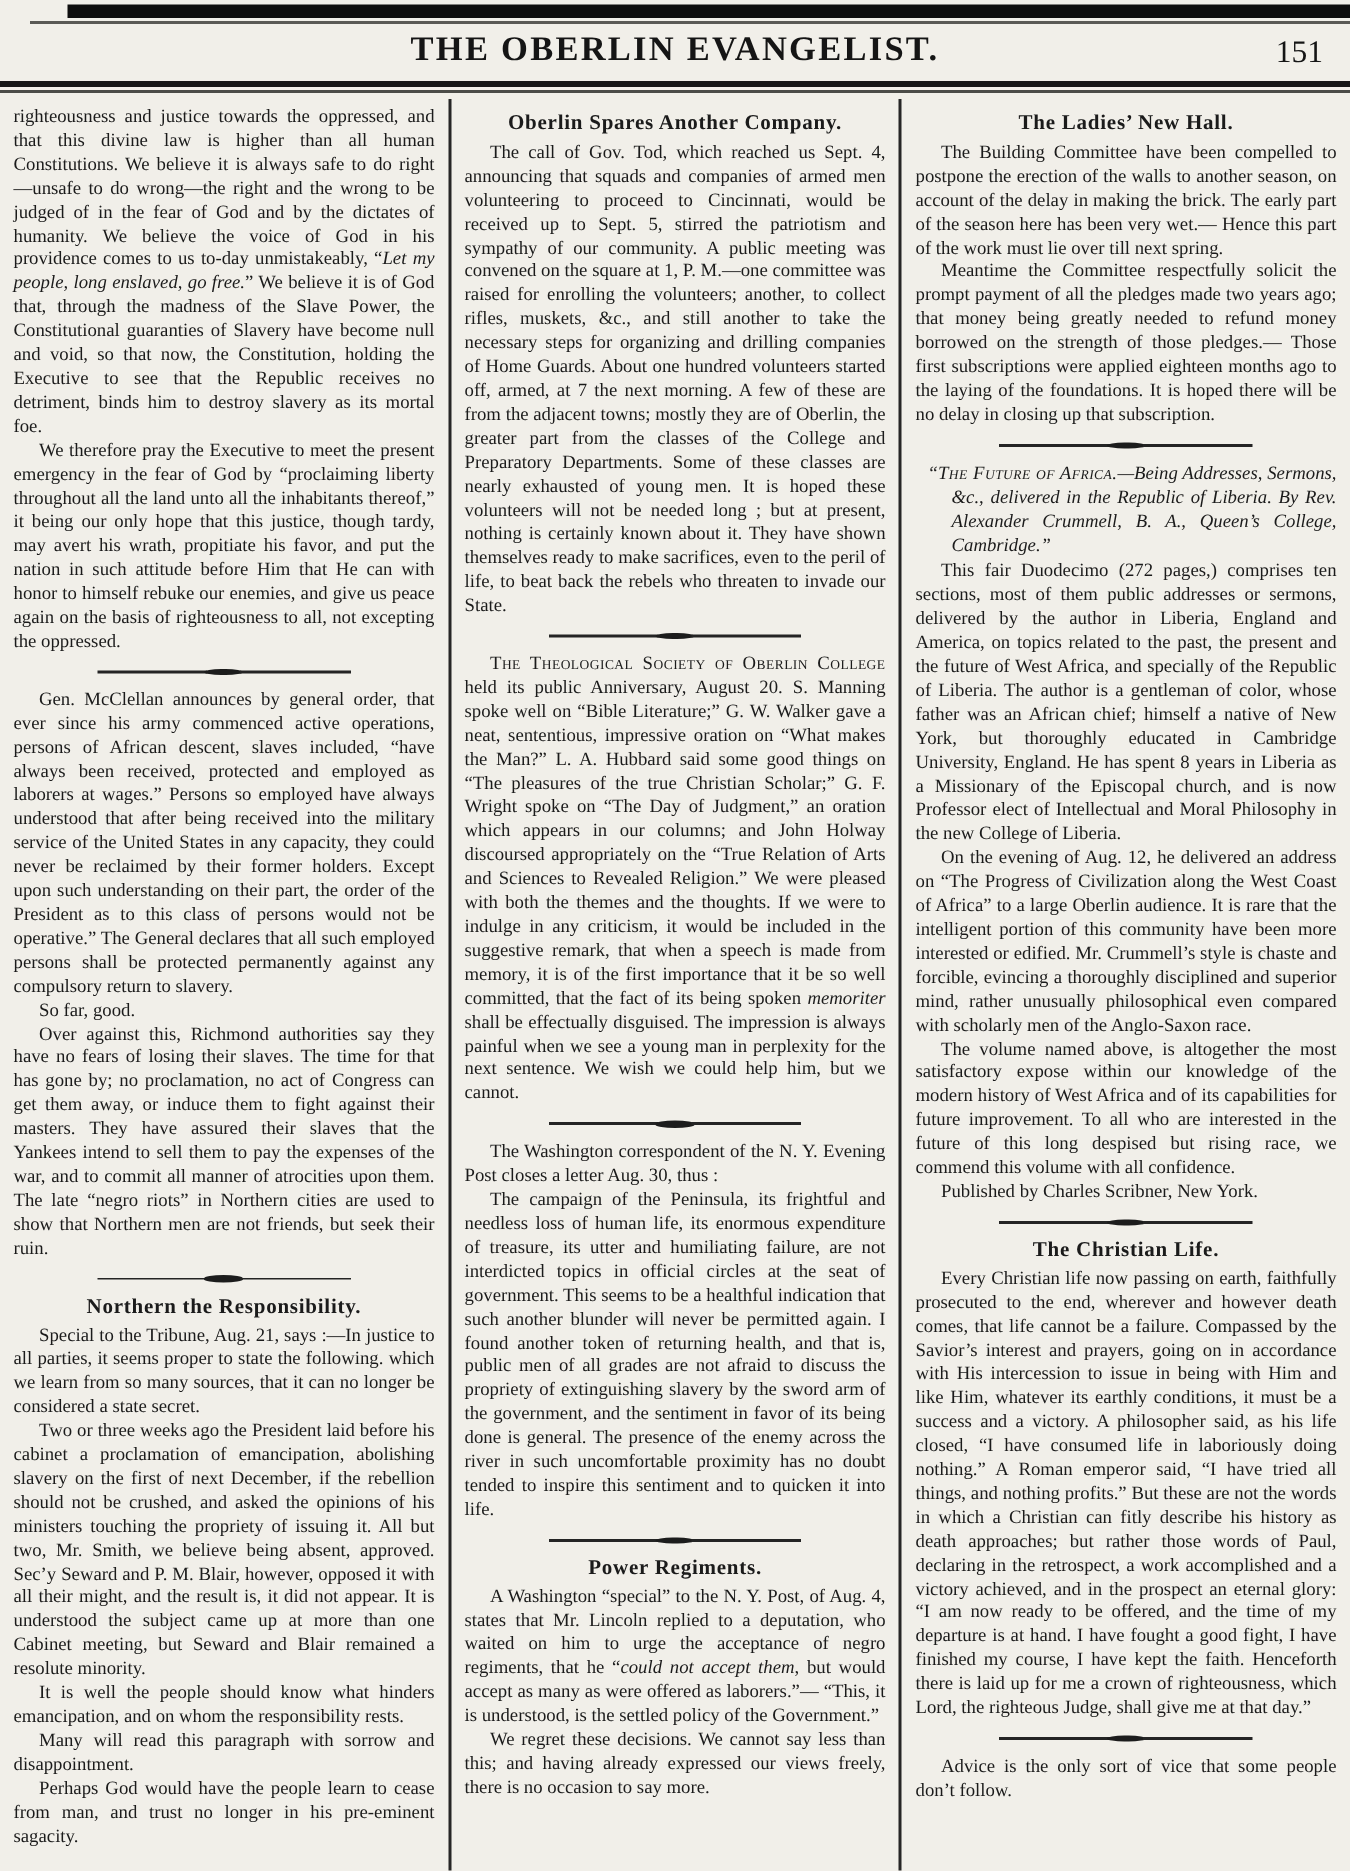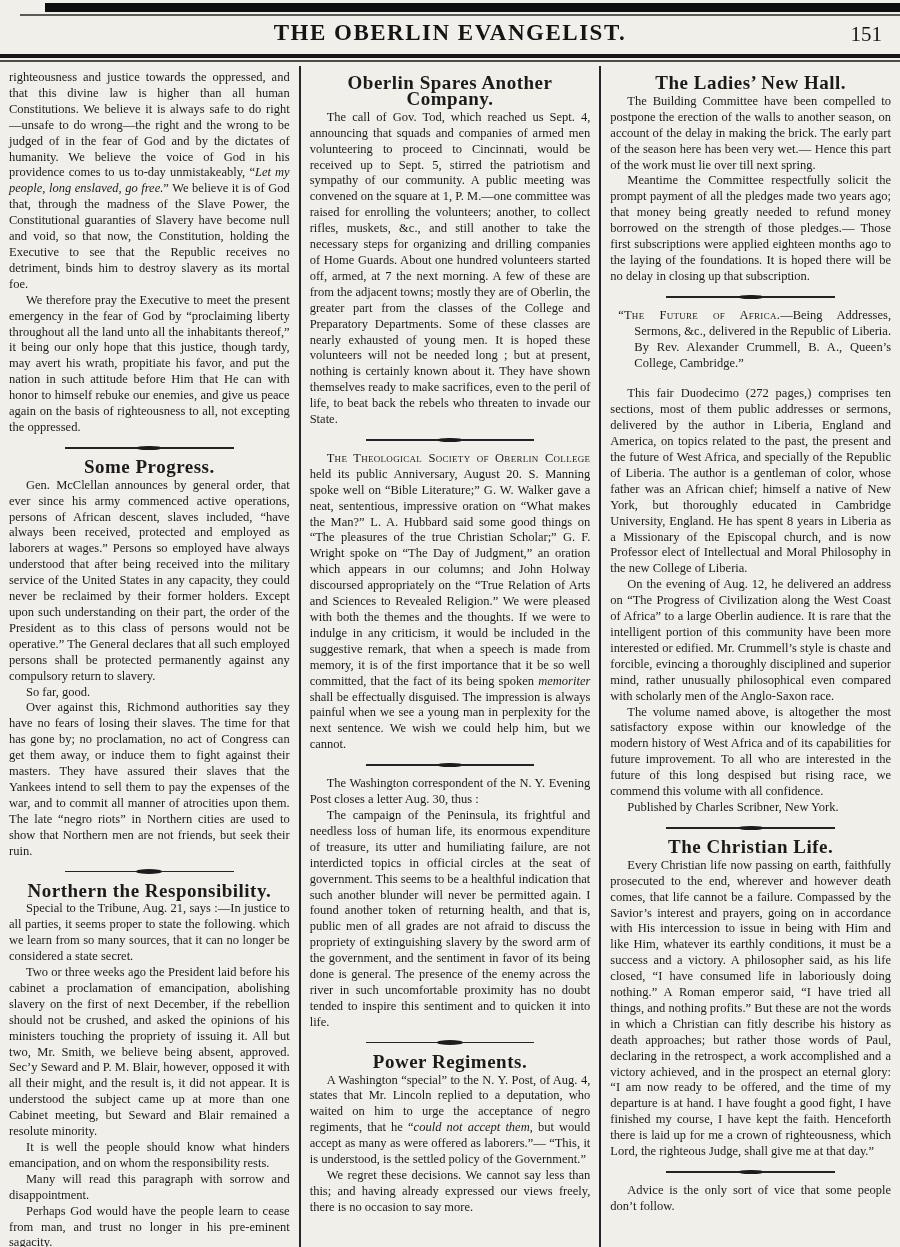--- a/index.html
+++ b/index.html
@@ -37,25 +37,25 @@
     flex:1 1 0;
     padding:4px 9px 0 9px;
     overflow:hidden;
     text-align:justify;
     font-size:12.5px;
     line-height:15.9px;
   }
   .column + .column{border-left:2px solid #262626;}
   .para{margin:0;text-indent:17px;}
   .para.noindent{text-indent:0;}
-  .quote{margin:2px 0 15px 0;padding-left:24px;text-indent:-16px;}
+  .quote{margin:2px 0 2px 0;padding-left:24px;text-indent:-16px;font-style:italic;}
   .art-heading{
     margin:5px 0 3px 0;
     text-align:center;text-indent:0;
-    font-size:19px;font-weight:bold;letter-spacing:.5px;
+    font-size:14px;font-weight:bold;letter-spacing:.5px;
   }
   .it{font-style:italic;}
   .sc{font-variant:small-caps;letter-spacing:.3px;}
   .divider{
     display:flex;align-items:center;
     width:60%;margin:9px auto 8px auto;height:6px;
   }
   .divider .dline{flex:1;height:1.6px;background:#242424;}
   .divider .dlens{width:26px;height:4.5px;background:#1c1c1c;border-radius:50%;margin:0 -2px;}
 </style>
@@ -76,21 +76,20 @@
 
   <div class="cols">
     <div class="column">
         <p class="para noindent"><span>righteousness and justice towards the oppressed, and that this divine law is higher than all human Constitutions.  We believe it is always safe to do right —unsafe to do wrong—the right and the wrong to be judged of in the fear of God and by the dictates of humanity.  We believe the voice of God in his providence comes to us to-day unmistakeably, “</span><span class="it">Let my people, long enslaved, go free.</span><span>”  We believe it is of God that, through the madness of the Slave Power, the Constitutional guaranties of Slavery have become null and void, so that now, the Constitution, holding the Executive to see that the Republic receives no detriment, binds him to destroy slavery as its mortal foe.</span></p>
         <p class="para"><span>We therefore pray the Executive to meet the present emergency in the fear of God by “proclaiming liberty throughout all the land unto all the inhabitants thereof,” it being our only hope that this justice, though tardy, may avert his wrath, propitiate his favor, and put the nation in such attitude before Him that He can with honor to himself rebuke our enemies, and give us peace again on the basis of righteousness to all, not excepting the oppressed.</span></p>
         <div class="divider">
           <span class="dline"></span>
           <span class="dlens"></span>
           <span class="dline"></span>
         </div>
-        <h3 class="art-heading">Some Progress.</h3>
         <p class="para"><span>Gen. McClellan announces by general order, that ever since his army commenced active operations, persons of African descent, slaves included, “have always been received, protected and employed as laborers at wages.”  Persons so employed have always understood that after being received into the military service of the United States in any capacity, they could never be reclaimed by their former holders.  Except upon such understanding on their part, the order of the President as to this class of persons would not be operative.”  The General declares that all such employed persons shall be protected permanently against any compulsory return to slavery.</span></p>
         <p class="para"><span>So far, good.</span></p>
         <p class="para"><span>Over against this, Richmond authorities say they have no fears of losing their slaves.  The time for that has gone by;  no proclamation, no act of Congress can get them away, or induce them to fight against their masters.  They have assured their slaves that the Yankees intend to sell them to pay the expenses of the war, and to commit all manner of atrocities upon them.  The late “negro riots” in Northern cities are used to show that Northern men are not friends, but seek their ruin.</span></p>
         <div class="divider">
           <span class="dline"></span>
           <span class="dlens"></span>
           <span class="dline"></span>
         </div>
         <h3 class="art-heading">Northern the Responsibility.</h3>
         <p class="para"><span>Special to the Tribune, Aug. 21, says :—In justice to all parties, it seems proper to state the following. which we learn from so many sources, that it can no longer be considered a state secret.</span></p>

